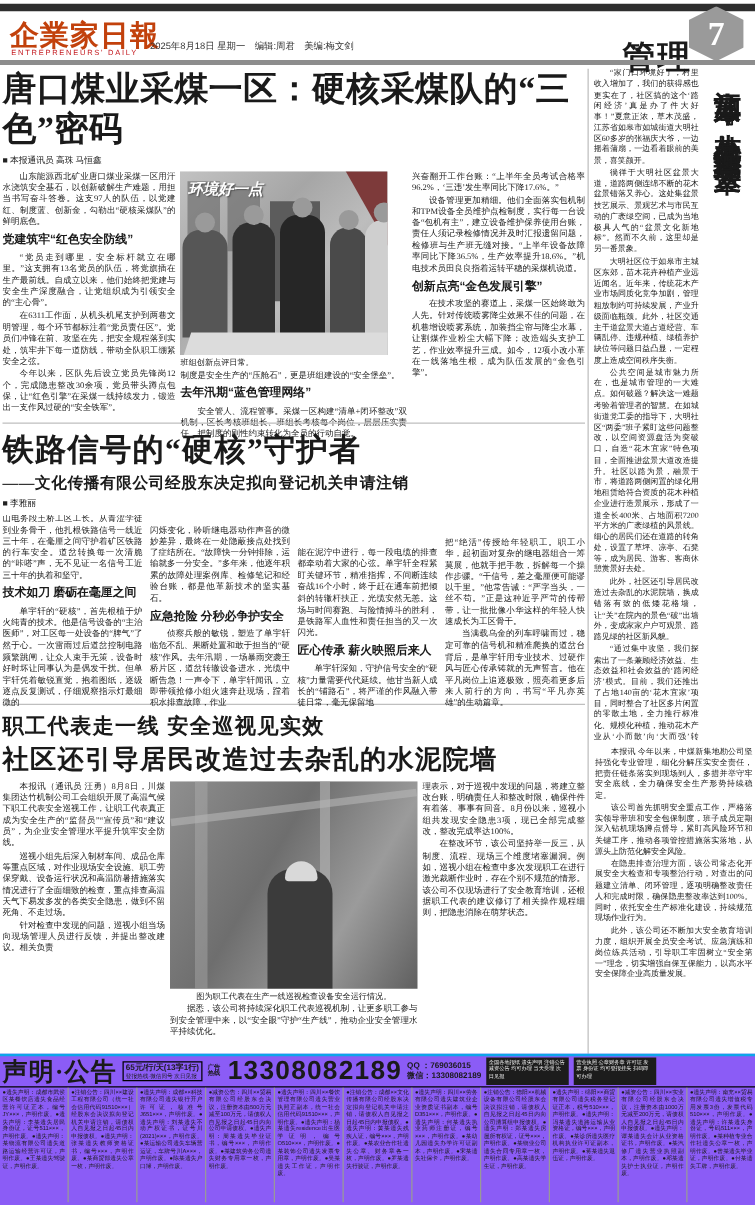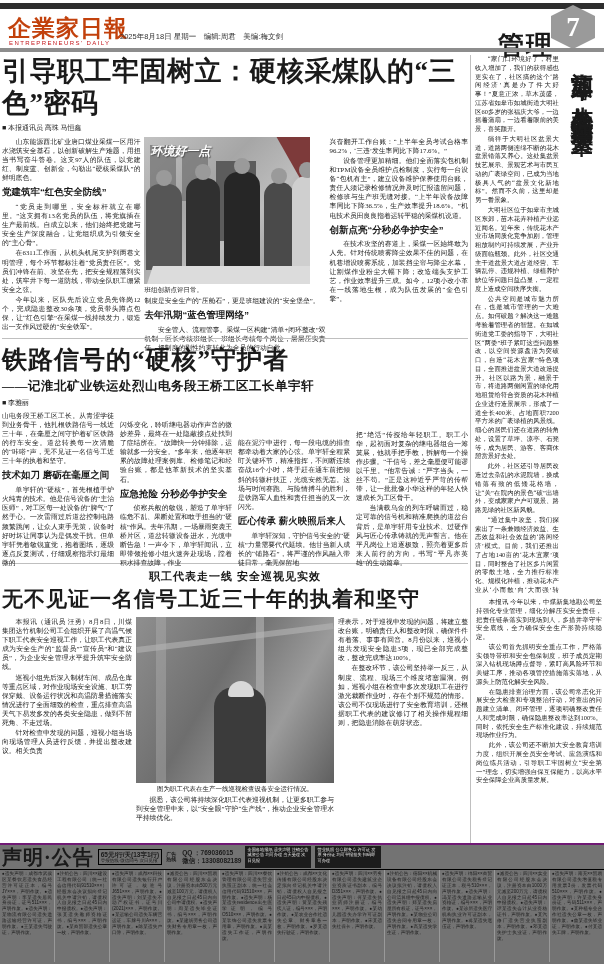--- a/index.html
+++ b/index.html
@@ -59,37 +59,37 @@
 
   
   .art-rw{position:absolute;left:2px;top:343px;width:466px;}
   .art-rw h2{margin:0;font-size:25px;font-weight:bold;letter-spacing:1px;}
   .art-rw .sub{font-size:12.5px;font-weight:bold;margin:2px 0 0;letter-spacing:0.5px;}
   .art-rw .cols{display:flex;gap:6px;height:156px;overflow:hidden;margin-top:2px;align-items:flex-end;}
   .rw-col{width:112px;}
 
   
   .art-dz{position:absolute;left:2px;top:569px;width:466px;}
-  .kicker{font-family:"Liberation Sans","DejaVu Sans",sans-serif;font-size:11px;font-weight:bold;letter-spacing:1px;margin:0;text-align:center;}
+  .kicker{font-family:"Liberation Sans","DejaVu Sans",sans-serif;font-size:17px;font-weight:bold;letter-spacing:1px;margin:0;}
   .art-dz h2{margin:1px 0 4px;font-size:21px;font-weight:bold;letter-spacing:1px;}
   .art-dz .cols{display:flex;gap:4px;height:223px;overflow:hidden;}
   .dz-l{width:130px;}.dz-m{width:198px;}.dz-r{width:130px;}
   .photo-dz{position:relative;width:198px;height:166px;background:linear-gradient(120deg,#8f8f8f,#6e6e6e 40%,#9b9b9b 70%,#5f5f5f);overflow:hidden;}
   .pipe{position:absolute;background:#b5b5b5;opacity:.6;}
   .worker{position:absolute;left:78px;bottom:0;width:52px;height:96px;background:#3b3b3b;border-radius:20px 20px 0 0;}
   .helmet{position:absolute;left:92px;bottom:86px;width:26px;height:16px;border-radius:13px 13px 3px 3px;background:#d9d9d9;}
 
   
   .art-zm{position:absolute;left:476px;top:598px;width:126px;height:245px;overflow:hidden;}
   .art-zm h3{margin:4px 0 6px;font-size:15.5px;line-height:1.25;font-weight:bold;text-align:center;letter-spacing:0.5px;}
   .zm-body{font-size:6.4px;line-height:1.37;text-align:justify;}
   .zm-body p{margin:0 0 1px;text-indent:2em;}
 
   
-  .ads{position:absolute;left:0;top:843px;width:604px;height:121px;border-top:2px solid #701a75;box-sizing:border-box;background:#737373;}
+  .ads{position:absolute;left:0;top:843px;width:604px;height:121px;border-top:2px solid #0ea5e9;box-sizing:border-box;background:#8b5cf6;}
   .ads-head{display:flex;align-items:center;gap:4px;height:25px;padding:1px 2px;border-bottom:1px solid #000;box-sizing:border-box;}
   .ads-title{font-size:20px;font-weight:bold;letter-spacing:1px;white-space:nowrap;font-family:"Liberation Serif","DejaVu Serif",serif;}
   .price-box{border:1.5px solid #000;padding:1px 2px;line-height:1.15;white-space:nowrap;}
   .price-box .l1{font-size:6.5px;font-weight:bold;display:block;}
   .price-box .l2{font-size:4.5px;display:block;}
   .phone-label{font-size:5px;width:12px;line-height:1.1;font-weight:bold;}
   .ads-phone{font-size:21px;font-weight:bold;letter-spacing:1px;white-space:nowrap;}
   .qq-block{font-size:6.5px;font-weight:bold;line-height:1.25;white-space:nowrap;}
   .dark-box{background:#1c1c1c;color:#eee;font-size:4.2px;line-height:1.25;padding:1px 2px;width:62px;height:20px;overflow:hidden;}
   .ads-cols{display:flex;height:92px;overflow:hidden;}
@@ -105,21 +105,21 @@
   <div class="logo">企業家日報</div>
   <div class="logo-sub">ENTREPRENEURS' DAILY</div>
   <div class="dateline sans">2025年8月18日 星期一　编辑:周君　美编:梅文剑</div>
   <div class="section-label">管理</div>
   <div class="badge">
     <span>7</span>
   </div>
   <div class="header-rule"></div>
 
   <section class="art-main">
-    <h1>引导职工牢固树立：硬核采煤队的“三色”密码</h1>
+    <h1>唐口煤业采煤一区：硬核采煤队的“三色”密码</h1>
     <div class="byline">■ 本报通讯员 高珠 马恒鑫</div>
     <div class="cols">
       <div class="c-left txt">
         <p>山东能源西北矿业唐口煤业采煤一区用汗水浇筑安全基石，以创新破解生产难题，用担当书写奋斗答卷。这支97人的队伍，以党建红、制度蓝、创新金，勾勒出“硬核采煤队”的鲜明底色。</p>
         <div class="subhead">党建筑牢“红色安全防线”</div>
         <p>“党员走到哪里，安全标杆就立在哪里。”这支拥有13名党员的队伍，将党旗插在生产最前线。自成立以来，他们始终把党建与安全生产深度融合，让党组织成为引领安全的“主心骨”。</p>
         <p>在6311工作面，从机头机尾支护到两巷文明管理，每个环节都标注着“党员责任区”。党员们冲锋在前、攻坚在先，把安全规程落到实处，筑牢井下每一道防线，带动全队职工绷紧安全之弦。</p>
         <p>今年以来，区队先后设立党员先锋岗12个，完成隐患整改30余项，党员带头蹲点包保，让“红色引擎”在采煤一线持续发力，锻造出一支作风过硬的“安全铁军”。</p>
       </div>
       <div class="c-mid">
@@ -140,21 +140,21 @@
         <div class="txt">
           <p class="noind">制度是安全生产的“压舱石”，更是班组建设的“安全堡垒”。</p>
           <div class="subhead">去年汛期“蓝色管理网络”</div>
           <p>安全管人、流程管事。采煤一区构建“清单+闭环整改”双机制，区长考核班组长、班组长考核每个岗位，层层压实责任，把制度的刚性约束转化为全员的行动自觉。</p>
 
         </div>
       </div>
       <div class="c-right txt">
         <p class="noind">兴奋翻开工作台账：“上半年全员考试合格率96.2%，‘三违’发生率同比下降17.6%。”</p>
         <p>设备管理更加精细。他们全面落实包机制和TPM设备全员维护点检制度，实行每一台设备“包机有主”，建立设备维护保养使用台账，责任人须记录检修情况并及时汇报遗留问题，检修班与生产班无缝对接。“上半年设备故障率同比下降36.5%，生产效率提升18.6%。”机电技术员田良良指着运转平稳的采煤机说道。</p>
-        <div class="subhead">创新点亮“分秒必争护安全”</div>
+        <div class="subhead">创新点亮“金色发展引擎”</div>
         <p>在技术攻坚的赛道上，采煤一区始终敢为人先。针对传统喷雾降尘效果不佳的问题，在机巷增设喷雾系统，加装挡尘帘与降尘水幕，让割煤作业粉尘大幅下降；改造端头支护工艺，作业效率提升三成。如今，12项小改小革在一线落地生根，成为队伍发展的“金色引擎”。</p>
       </div>
     </div>
   </section>
 
   <div class="v-div"></div>
   <div class="h-div1"></div>
   <div class="h-div2"></div>
 
   <section class="art-rail">
@@ -165,21 +165,21 @@
       <p>公共空间是城市魅力所在，也是城市管理的一大难点。如何破题？解决这一难题考验着管理者的智慧。在如城街道党工委的指导下，大明社区“两委”班子紧盯这些问题整改，以空间资源盘活为突破口，自造“花木宜家”特色项目，全面推进盆景大道改造提升。社区以路为景，融景于市，将道路两侧闲置的绿化用地租赁给符合资质的花木种植企业进行造景展示，形成了一道全长400米、占地面积7200平方米的广袤绿植的风景线。细心的居民们还在道路的转角处，设置了草坪、凉亭、石凳等，成为居民、游客、客商休憩赏景好去处。</p>
       <p>此外，社区还引导居民改造过去杂乱的水泥院墙，换成错落有致的低矮花格墙，让“关”在院内的景色“破”出墙外，变成家家户户可观景、路路见绿的社区新风貌。</p>
       <p>“通过集中攻坚，我们探索出了一条兼顾经济效益、生态效益和社会效益的‘路闲经济’模式。目前，我们还推出了占地140亩的‘花木宜家’项目，同时整合了社区多片闲置的零散土地，全力推行标准化、规模化种植，推动花木产业从‘小而散’向‘大而强’转变，实现从‘单纯苗木种植基地’向‘都市型田园综合体’转型。”谈起社区未来的发展，如皋高新区党工委委员、如城街道党工委书记提起来满怀信心。</p>
 
     </div>
     <div class="rail-head">江苏如皋：『小花木』做活城市治理『大文章』</div>
   </section>
 
   <section class="art-rw">
     <h2>铁路信号的“硬核”守护者</h2>
-    <div class="sub">——记淮北矿业铁运处烈山电务段王桥工区工长单宇轩</div>
+    <div class="sub">——文化传播有限公司经股东决定拟向登记机关申请注销</div>
     <div class="byline">■ 李雅丽</div>
     <div class="cols">
       <div class="rw-col txt">
         <p>单宇轩，安徽淮北矿业铁运处烈山电务段王桥工区工长。从青涩学徒到业务骨干，他扎根铁路信号一线近三十年，在毫厘之间守护着矿区铁路的行车安全。道岔转换每一次清脆的“咔嗒”声，无不见证一名信号工近三十年的执着和坚守。</p>
         <div class="subhead">技术如刀 磨砺在毫厘之间</div>
         <p>单宇轩的“硬核”，首先根植于炉火纯青的技术。他是信号设备的“主治医师”，对工区每一处设备的“脾气”了然于心。一次雷雨过后道岔控制电路频繁跳闸，让众人束手无策，设备时好时坏让同事认为是偶发干扰。但单宇轩凭着敏锐直觉，抱着图纸，逐级逐点反复测试，仔细观察指示灯最细微的</p>
       </div>
       <div class="rw-col txt">
         <p class="noind">闪烁变化，聆听继电器动作声音的微妙差异，最终在一处隐蔽接点处找到了症结所在。“故障快一分钟排除，运输就多一分安全。”多年来，他逐年积累的故障处理案例库、检修笔记和经验台账，都是他革新技术的坚实基石。</p>
         <div class="subhead">应急抢险 分秒必争护安全</div>
@@ -192,21 +192,21 @@
       </div>
       <div class="rw-col txt">
         <p class="noind">把“绝活”传授给年轻职工。职工小华，起初面对复杂的继电器组合一筹莫展，他就手把手教，拆解每一个操作步骤。“干信号，差之毫厘便可能谬以千里。”他常告诫：“严字当头，一丝不苟。”正是这种近乎严苛的传帮带，让一批批像小华这样的年轻人快速成长为工区骨干。</p>
         <p>当满载乌金的列车呼啸而过，稳定可靠的信号机和精准爬换的道岔台背后，是单宇轩用专业技术、过硬作风与匠心传承铸就的无声誓言。他在平凡岗位上追逐极致，照亮着更多后来人前行的方向，书写“平凡亦英雄”的生动篇章。</p>
       </div>
     </div>
   </section>
 
   <section class="art-dz">
     <div class="kicker">职工代表走一线 安全巡视见实效</div>
-    <h2>无不见证一名信号工近三十年的执着和坚守</h2>
+    <h2>社区还引导居民改造过去杂乱的水泥院墙</h2>
     <div class="cols">
       <div class="dz-l txt">
         <p>本报讯（通讯员 汪勇）8月8日，川煤集团达竹机制公司工会组织开展了高温气候下职工代表安全巡视工作，让职工代表真正成为安全生产的“监督员”“宣传员”和“建议员”，为企业安全管理水平提升筑牢安全防线。</p>
         <p>巡视小组先后深入制材车间、成品仓库等重点区域，对作业现场安全设施、职工劳保穿戴、设备运行状况和高温防暑措施落实情况进行了全面细致的检查，重点排查高温天气下易发多发的各类安全隐患，做到不留死角、不走过场。</p>
         <p>针对检查中发现的问题，巡视小组当场向现场管理人员进行反馈，并提出整改建议。相关负责</p>
       </div>
       <div class="dz-m">
         <div class="photo-dz">
           <div class="pipe" style="left:0;top:18px;width:198px;height:6px;transform:rotate(-7deg);"></div>
           <div class="pipe" style="left:120px;top:0;width:8px;height:166px;"></div>
@@ -237,20 +237,21 @@
   </section>
 
   <section class="ads sans">
     <div class="ads-head">
       <div class="ads-title">声明·公告</div>
       <div class="price-box">
         <span class="l1">65元/行/天(13字1行)</span>
         <span class="l2">登报热线·微信同号 次日见报</span>
       </div>
       <div class="phone-label">广告热线</div>
+      <div class="ads-phone">13308082189</div>
       <div class="qq-block">
         <div>QQ ：769036015</div>
         <div>微信：13308082189</div>
       </div>
       <div class="dark-box">全国各地报纸 遗失声明 注销公告 减资公告 均可办理 当天受理 次日见报</div>
       <div class="dark-box">营业执照 公章财务章 许可证 发票 身份证 均可登报挂失 扫码即可办理</div>
     </div>
     <div class="ads-cols">
       <div class="ad-col">●遗失声明：成都市武侯区某餐饮店遗失食品经营许可证正本，编号JY×××，声明作废。●遗失声明：李某遗失居民身份证，证号511×××，声明作废。●遗失声明：某物流有限公司遗失道路运输经营许可证，声明作废。●王某遗失驾驶证，声明作废。</div>
       <div class="ad-col">●注销公告：四川××建设工程有限公司（统一社会信用代码91510×××）经股东会决议拟向登记机关申请注销，请债权人自见报之日起45日内申报债权。●遗失声明：张某遗失教师资格证书，编号×××，声明作废。●某商贸部遗失公章一枚，声明作废。</div>

